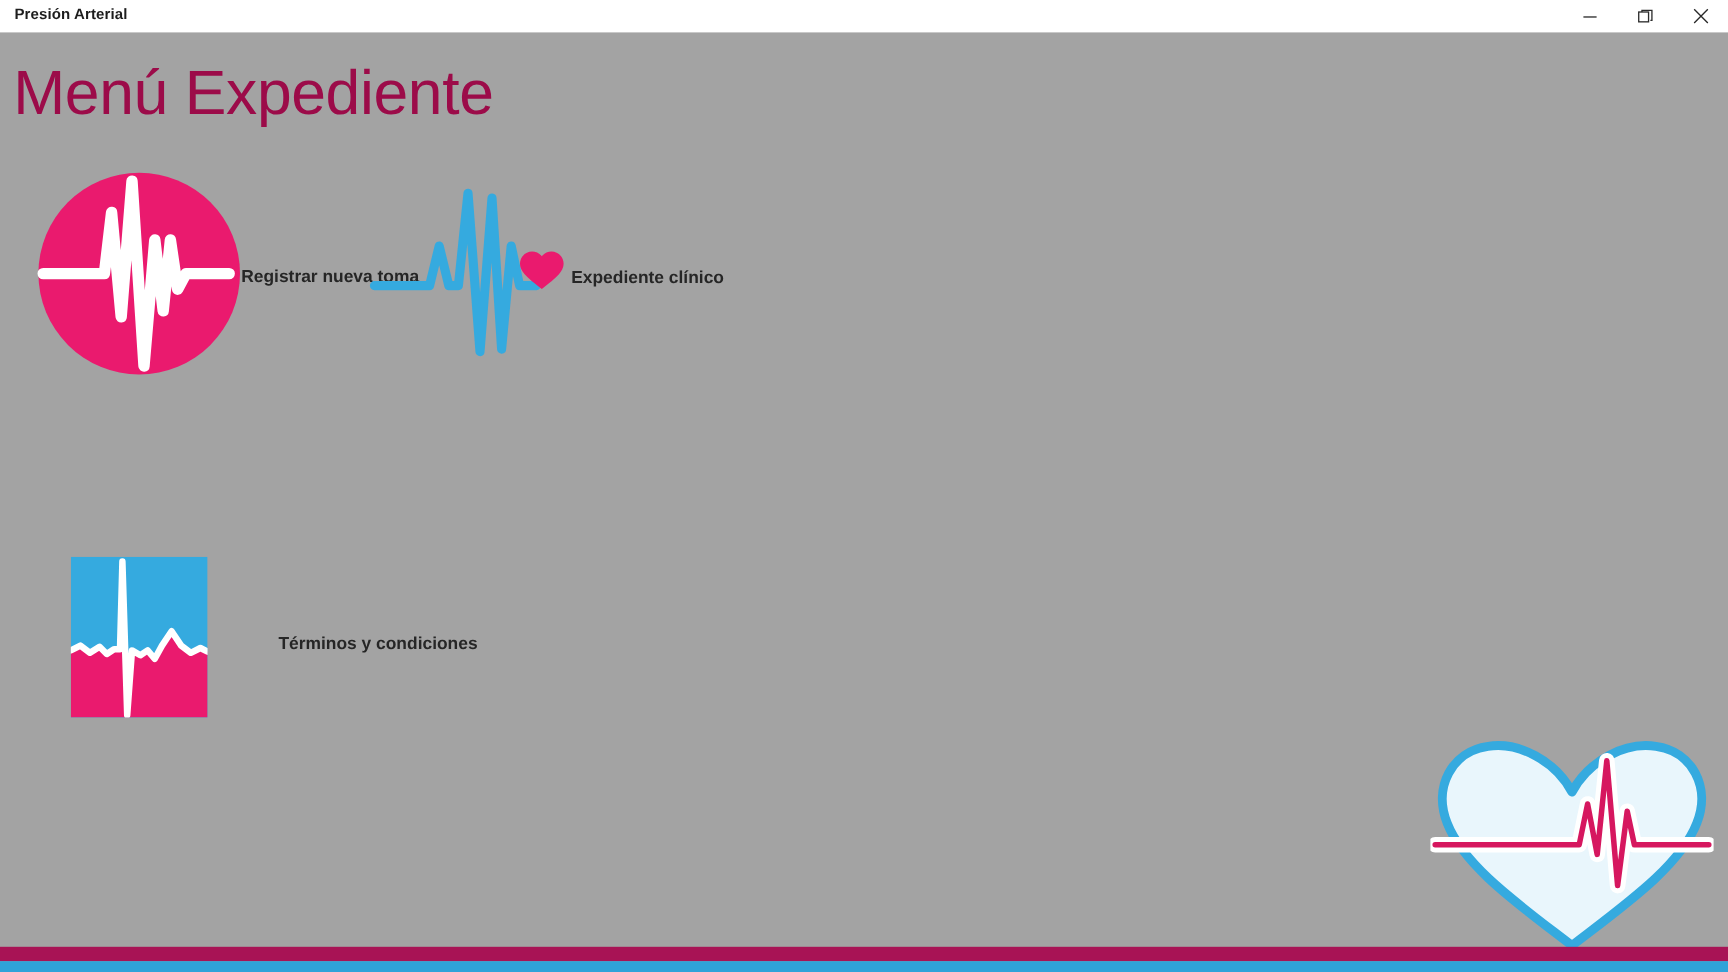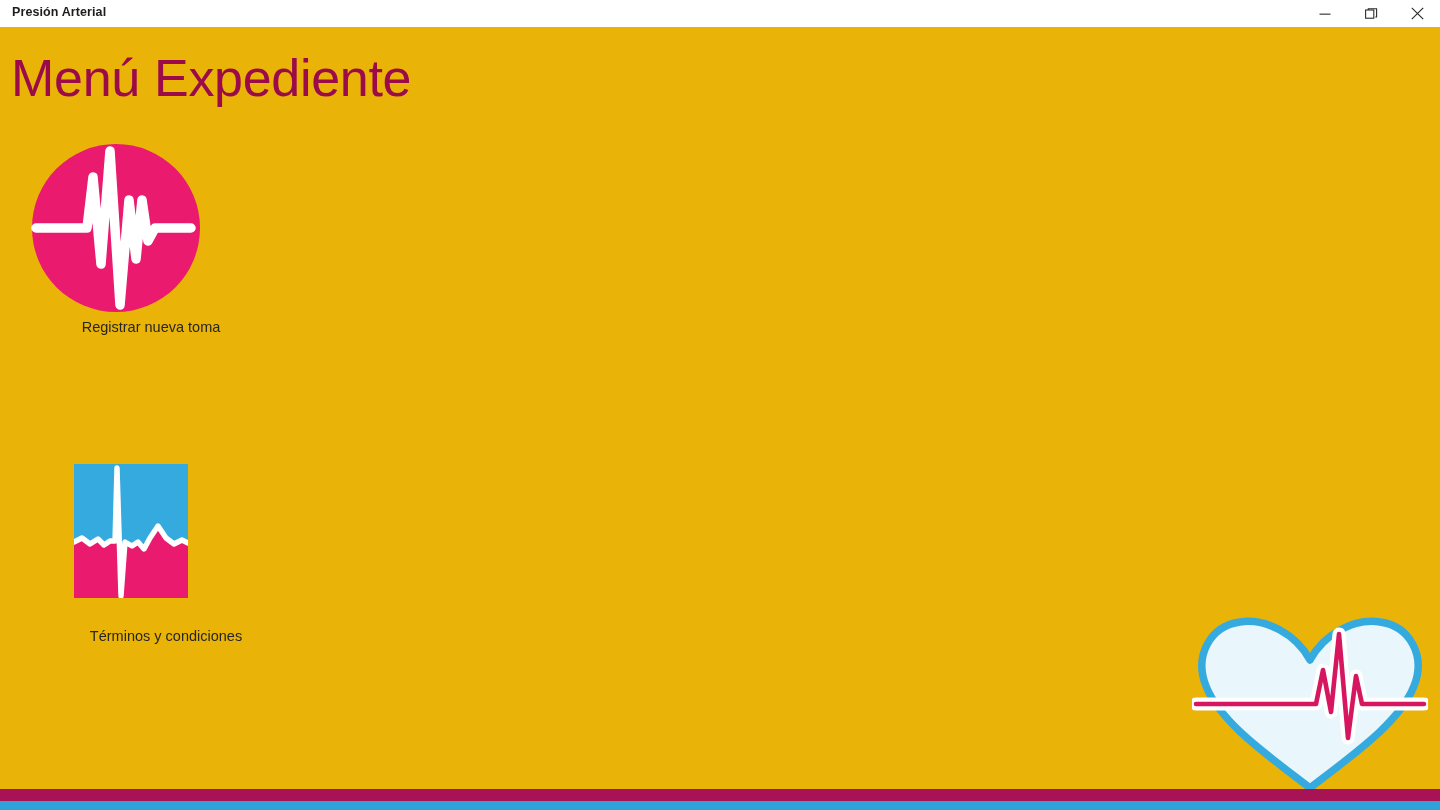--- a/index.html
+++ b/index.html
@@ -11,21 +11,21 @@
     height: 810px;
     overflow: hidden;
     background: #ffffff;
     font-family: "Liberation Sans", sans-serif;
   }
 
   #app {
     position: relative;
     width: 1440px;
     height: 810px;
-    background: #eab308;
+    background: #a3a3a3;
   }
 
   
   .titlebar {
     position: absolute;
     left: 0; top: 0;
     width: 1440px;
     height: 27px;
     background: #ffffff;
     display: flex;
@@ -68,46 +68,48 @@
     line-height: 1.12;
     letter-spacing: -0.3px;
     white-space: nowrap;
   }
 
   
   .tile {
     position: absolute;
     width: 240px;
     display: flex;
-    flex-direction: column;
+    flex-direction: row;
+    align-items: center;
     cursor: default;
     background: transparent;
     border: none;
     padding: 0;
     font-family: inherit;
+    font-weight: bold;
   }
   .tile-art {
     width: 170px;
     height: 170px;
     display: flex;
     align-items: center;
     justify-content: center;
   }
   .tile-art svg { display: block; overflow: visible; }
   .tile-label {
     margin-top: 6px;
     font-size: 14.5px;
     color: #262626;
     text-align: center;
     white-space: nowrap;
   }
 
   #tile-registrar { left: 31px;  top: 143px; }
   #tile-expediente { left: 306px; top: 143px; }
-  #tile-terminos  { left: 46px;  top: 446px; }
+  #tile-terminos  { left: 31px;  top: 446px; gap: 31px; }
 
   #tile-expediente .tile-art,
   #tile-terminos .tile-art { height: 170px; }
   #tile-expediente .tile-label { margin-top: 7px; }
   #tile-terminos .tile-label { margin-top: 12px; }
 
   
   .logo-mark {
     position: absolute;
     left: 1192px;
@@ -186,20 +188,47 @@
                  L105 116
                  L111 57
                  L117 98
                  L124 85
                  L160 85" fill="none" stroke="#ffffff" stroke-width="9.5" stroke-linecap="round" stroke-linejoin="round"></path>
       </svg>
     </span>
     <span class="tile-label">Registrar nueva toma</span>
   </button>
 
+  <button class="tile" id="tile-expediente">
+    <span class="tile-art">
+      <svg width="170" height="170" viewBox="0 0 170 170">
+        <path d="M6 95
+                 H44
+                 L52 95
+                 L60 62
+                 L68 95
+                 L76 95
+                 L84 18
+                 L94 150
+                 L104 22
+                 L112 148
+                 L120 62
+                 L127 95
+                 L141 95" fill="none" stroke="#35aadf" stroke-width="7.6" stroke-linecap="round" stroke-linejoin="round"></path>
+        <path d="M152.5 79.5
+                 c -5.4 -6.6 -15.0 -4.6 -17.6 3.0
+                 c -1.6 4.7 0.3 8.7 3.3 12.1
+                 c 3.0 3.4 8.6 7.9 14.3 12.3
+                 c 5.7 -4.4 11.3 -8.9 14.3 -12.3
+                 c 3.0 -3.4 4.9 -7.4 3.3 -12.1
+                 c -2.6 -7.6 -12.2 -9.6 -17.6 -3.0 Z" fill="#ea1a6e" transform="translate(-7,-9)"></path>
+      </svg>
+    </span>
+    <span class="tile-label">Expediente clínico</span>
+  </button>
 
   <button class="tile" id="tile-terminos">
     <span class="tile-art">
       <svg width="170" height="170" viewBox="0 0 170 170">
         <defs>
           <clipPath id="sq-clip">
             <rect x="28" y="18" width="114" height="134"></rect>
           </clipPath>
         </defs>
         <g clip-path="url(#sq-clip)">

